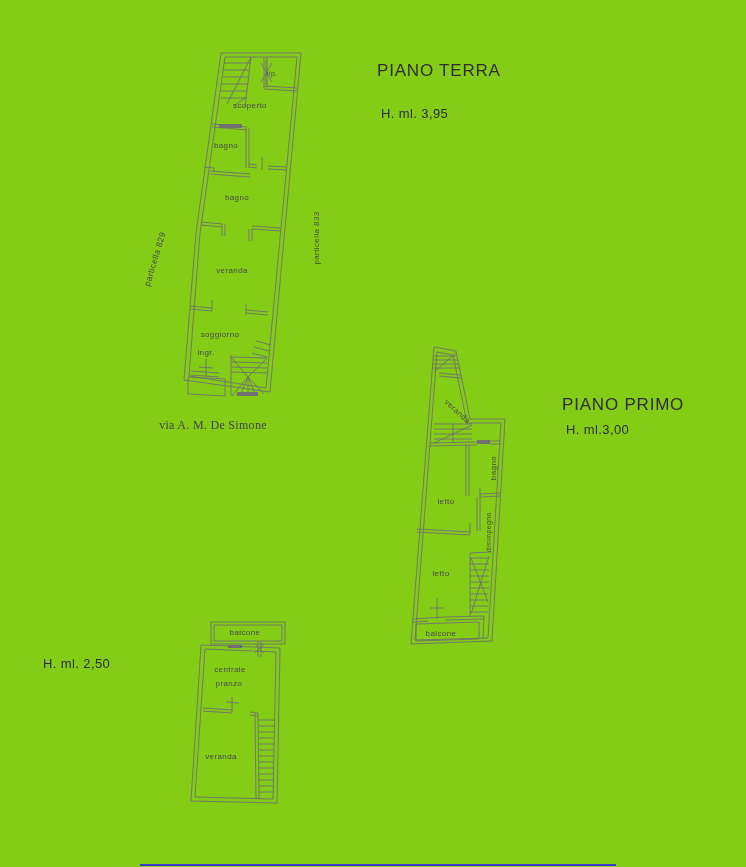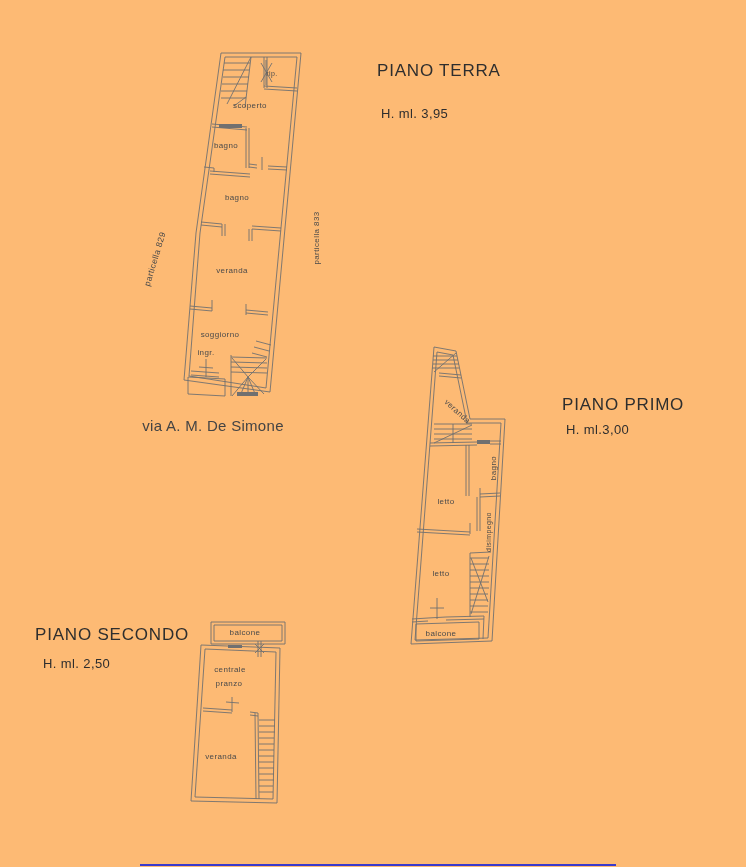--- a/index.html
+++ b/index.html
@@ -1,31 +1,32 @@
 <!DOCTYPE html>
 <html><head>
 <meta charset="utf-8">
 <style>
   html,body{margin:0;padding:0;background:#ffffff;}
   .sheet{
-    position:relative;width:746px;height:867px;background:#fdba74;overflow:hidden;
+    position:relative;width:746px;height:867px;background:#84cc16;overflow:hidden;
     font-family:"Liberation Sans",sans-serif;
   }
   .sheet svg{position:absolute;left:0;top:0;}
   .lbl{
     position:absolute;color:#4a4a4a;font-size:8px;letter-spacing:.4px;white-space:nowrap;
     transform:translate(-50%,-50%);line-height:1;
   }
   .lbl.tiny{font-size:7px;}
   .lbl.r-90{transform:translate(-50%,-50%) rotate(-90deg);}
   .lbl.r-73{transform:translate(-50%,-50%) rotate(-73deg);font-size:8.5px;}
   .lbl.r42{transform:translate(-50%,-50%) rotate(42deg);}
   .street{
-    position:absolute;color:#444;font-size:15px;letter-spacing:.3px;white-space:nowrap;
+    position:absolute;color:#444;font-size:12px;letter-spacing:.3px;white-space:nowrap;
     transform:translate(-50%,-50%);
+    font-family:Liberation Serif, serif;
   }
   .title{
     position:absolute;color:#2e2e2e;font-size:17px;letter-spacing:.8px;white-space:nowrap;
   }
   .hnote{
     position:absolute;color:#2e2e2e;font-size:13px;letter-spacing:.4px;white-space:nowrap;
   }
   .bottom-rule{
     position:absolute;left:140px;top:864px;width:476px;height:2px;background:#3a3acc;
   }
@@ -214,21 +215,20 @@
       <line x1="259" y1="780" x2="274" y2="780"></line>
       <line x1="259" y1="786" x2="273" y2="786"></line>
       <line x1="259" y1="792" x2="273" y2="792"></line>
     </g>
   </svg>
 
   <span class="title" style="left:377px;top:61px">PIANO TERRA</span>
   <span class="hnote" style="left:381px;top:106px">H. ml. 3,95</span>
   <span class="title" style="left:562px;top:395px">PIANO PRIMO</span>
   <span class="hnote" style="left:566px;top:422px">H. ml.3,00</span>
-  <span class="title" style="left:35px;top:625px">PIANO SECONDO</span>
   <span class="hnote" style="left:43px;top:656px">H. ml. 2,50</span>
 
   <span class="lbl tiny" style="left:272px;top:73px">rip.</span>
   <span class="lbl" style="left:250px;top:106px">scoperto</span>
   <span class="lbl" style="left:226px;top:146px">bagno</span>
   <span class="lbl" style="left:237px;top:198px">bagno</span>
   <span class="lbl" style="left:232px;top:271px">veranda</span>
   <span class="lbl" style="left:220px;top:335px">soggiorno</span>
   <span class="lbl" style="left:206px;top:353px">ingr.</span>
   <span class="lbl r-73" style="left:155px;top:259px">particella 829</span>

